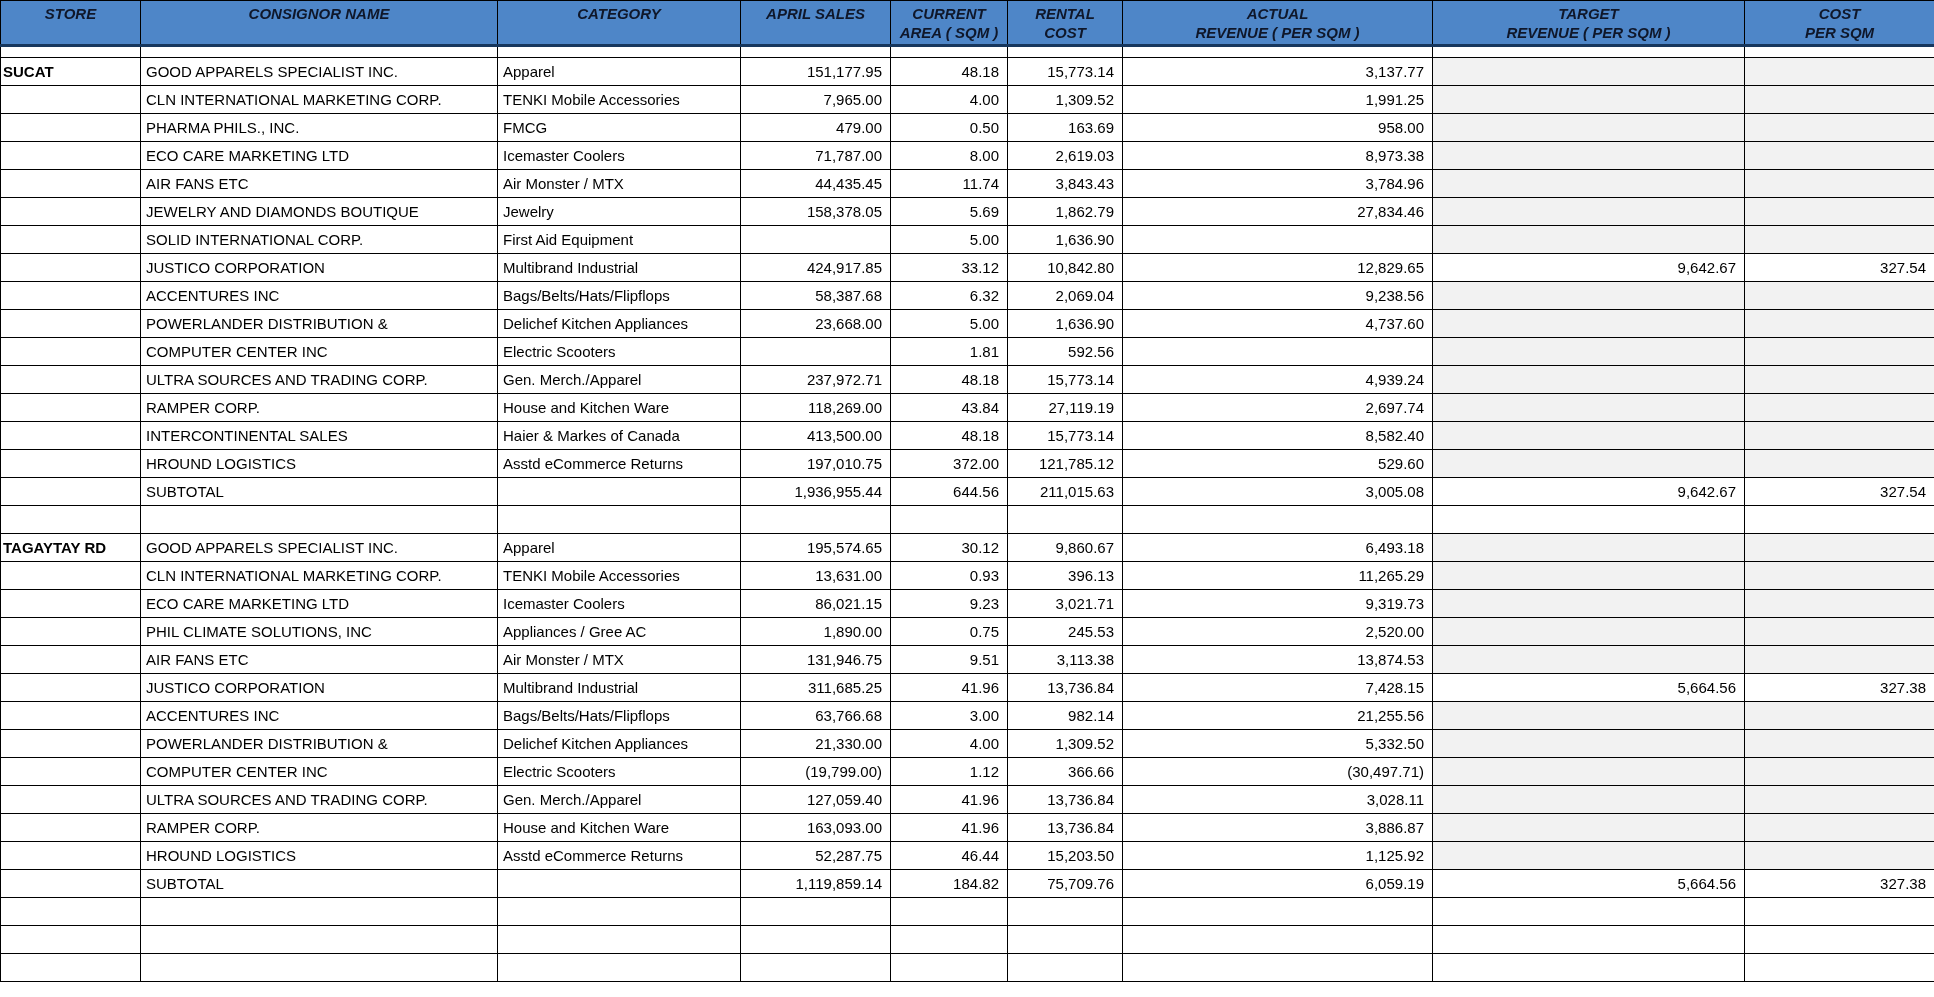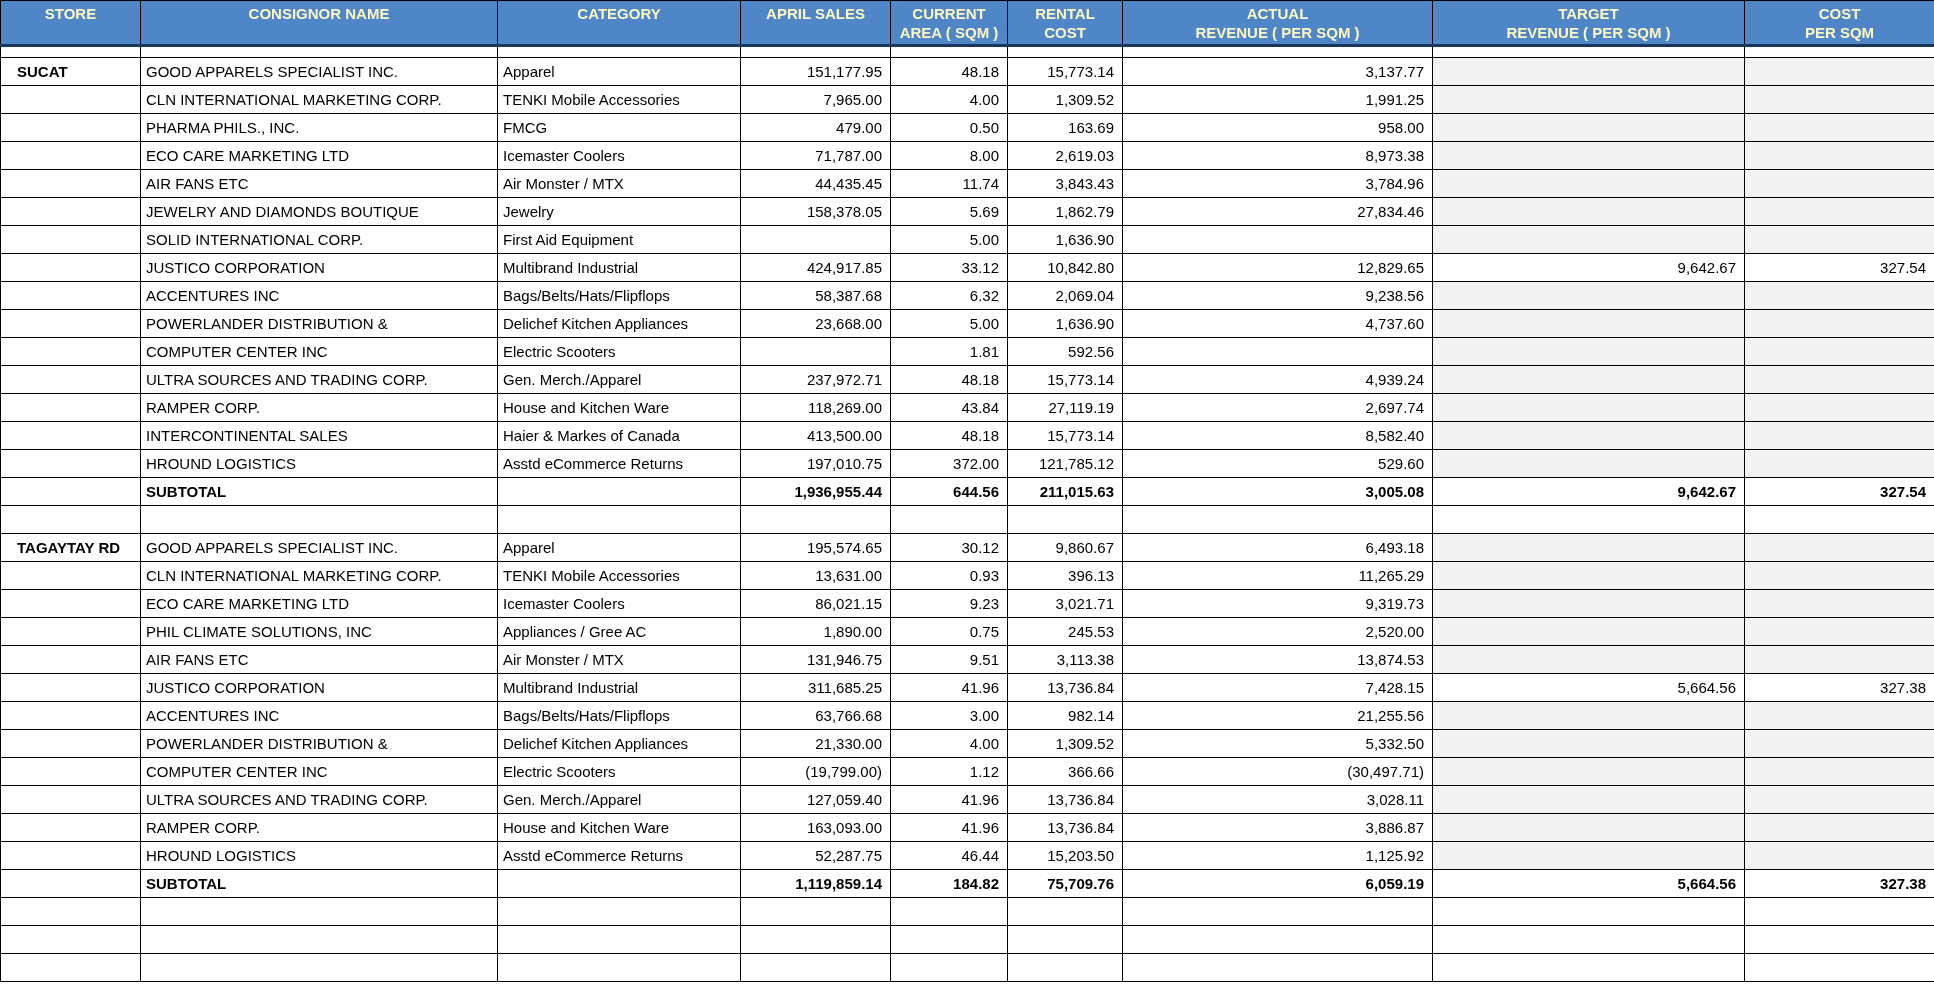--- a/index.html
+++ b/index.html
@@ -1,29 +1,29 @@
 <!DOCTYPE html>
 <html><head>
 <meta charset="utf-8">
 <style>
   html,body{margin:0;padding:0;background:#ffffff;}
   body{font-family:"Liberation Sans", sans-serif;}
   .sheet{width:1934px;height:997px;overflow:hidden;background:#ffffff;}
   table{border-collapse:collapse;table-layout:fixed;width:1934px;}
   th,td{border:1px solid #000000;box-sizing:border-box;overflow:hidden;white-space:nowrap;
         font-size:15px;color:#000000;height:28px;padding:0 4px;}
-  thead th{background:#4E86C8;color:#fef9c3;font-weight:bold;text-align:center;vertical-align:top;
-           height:45px;padding-top:3px;border-bottom:3px solid #17375E;}
+  thead th{background:#4E86C8;color:#0f172a;font-weight:bold;text-align:center;vertical-align:top;
+           height:45px;padding-top:3px;border-bottom:3px solid #17375E;font-style:italic;}
   .hline{display:block;line-height:19px;}
   tr.thin td{height:12px;}
   td.num{text-align:right;padding-right:8px;}
   td.text{text-align:left;padding-left:5px;}
-  td.store-cell{font-weight:bold;padding-left:16px;}
+  td.store-cell{font-weight:bold;padding-left:2px;}
   td.shaded{background:#F2F2F2;}
-  tr.subtotal td{font-weight:bold;}
+  tr.subtotal td{font-weight:normal;}
 </style>
 </head>
 <body>
 
 <div class="sheet">
   <table id="grid">
     <colgroup>
       <col style="width:140px">
         <col style="width:357px">
         <col style="width:243px">

